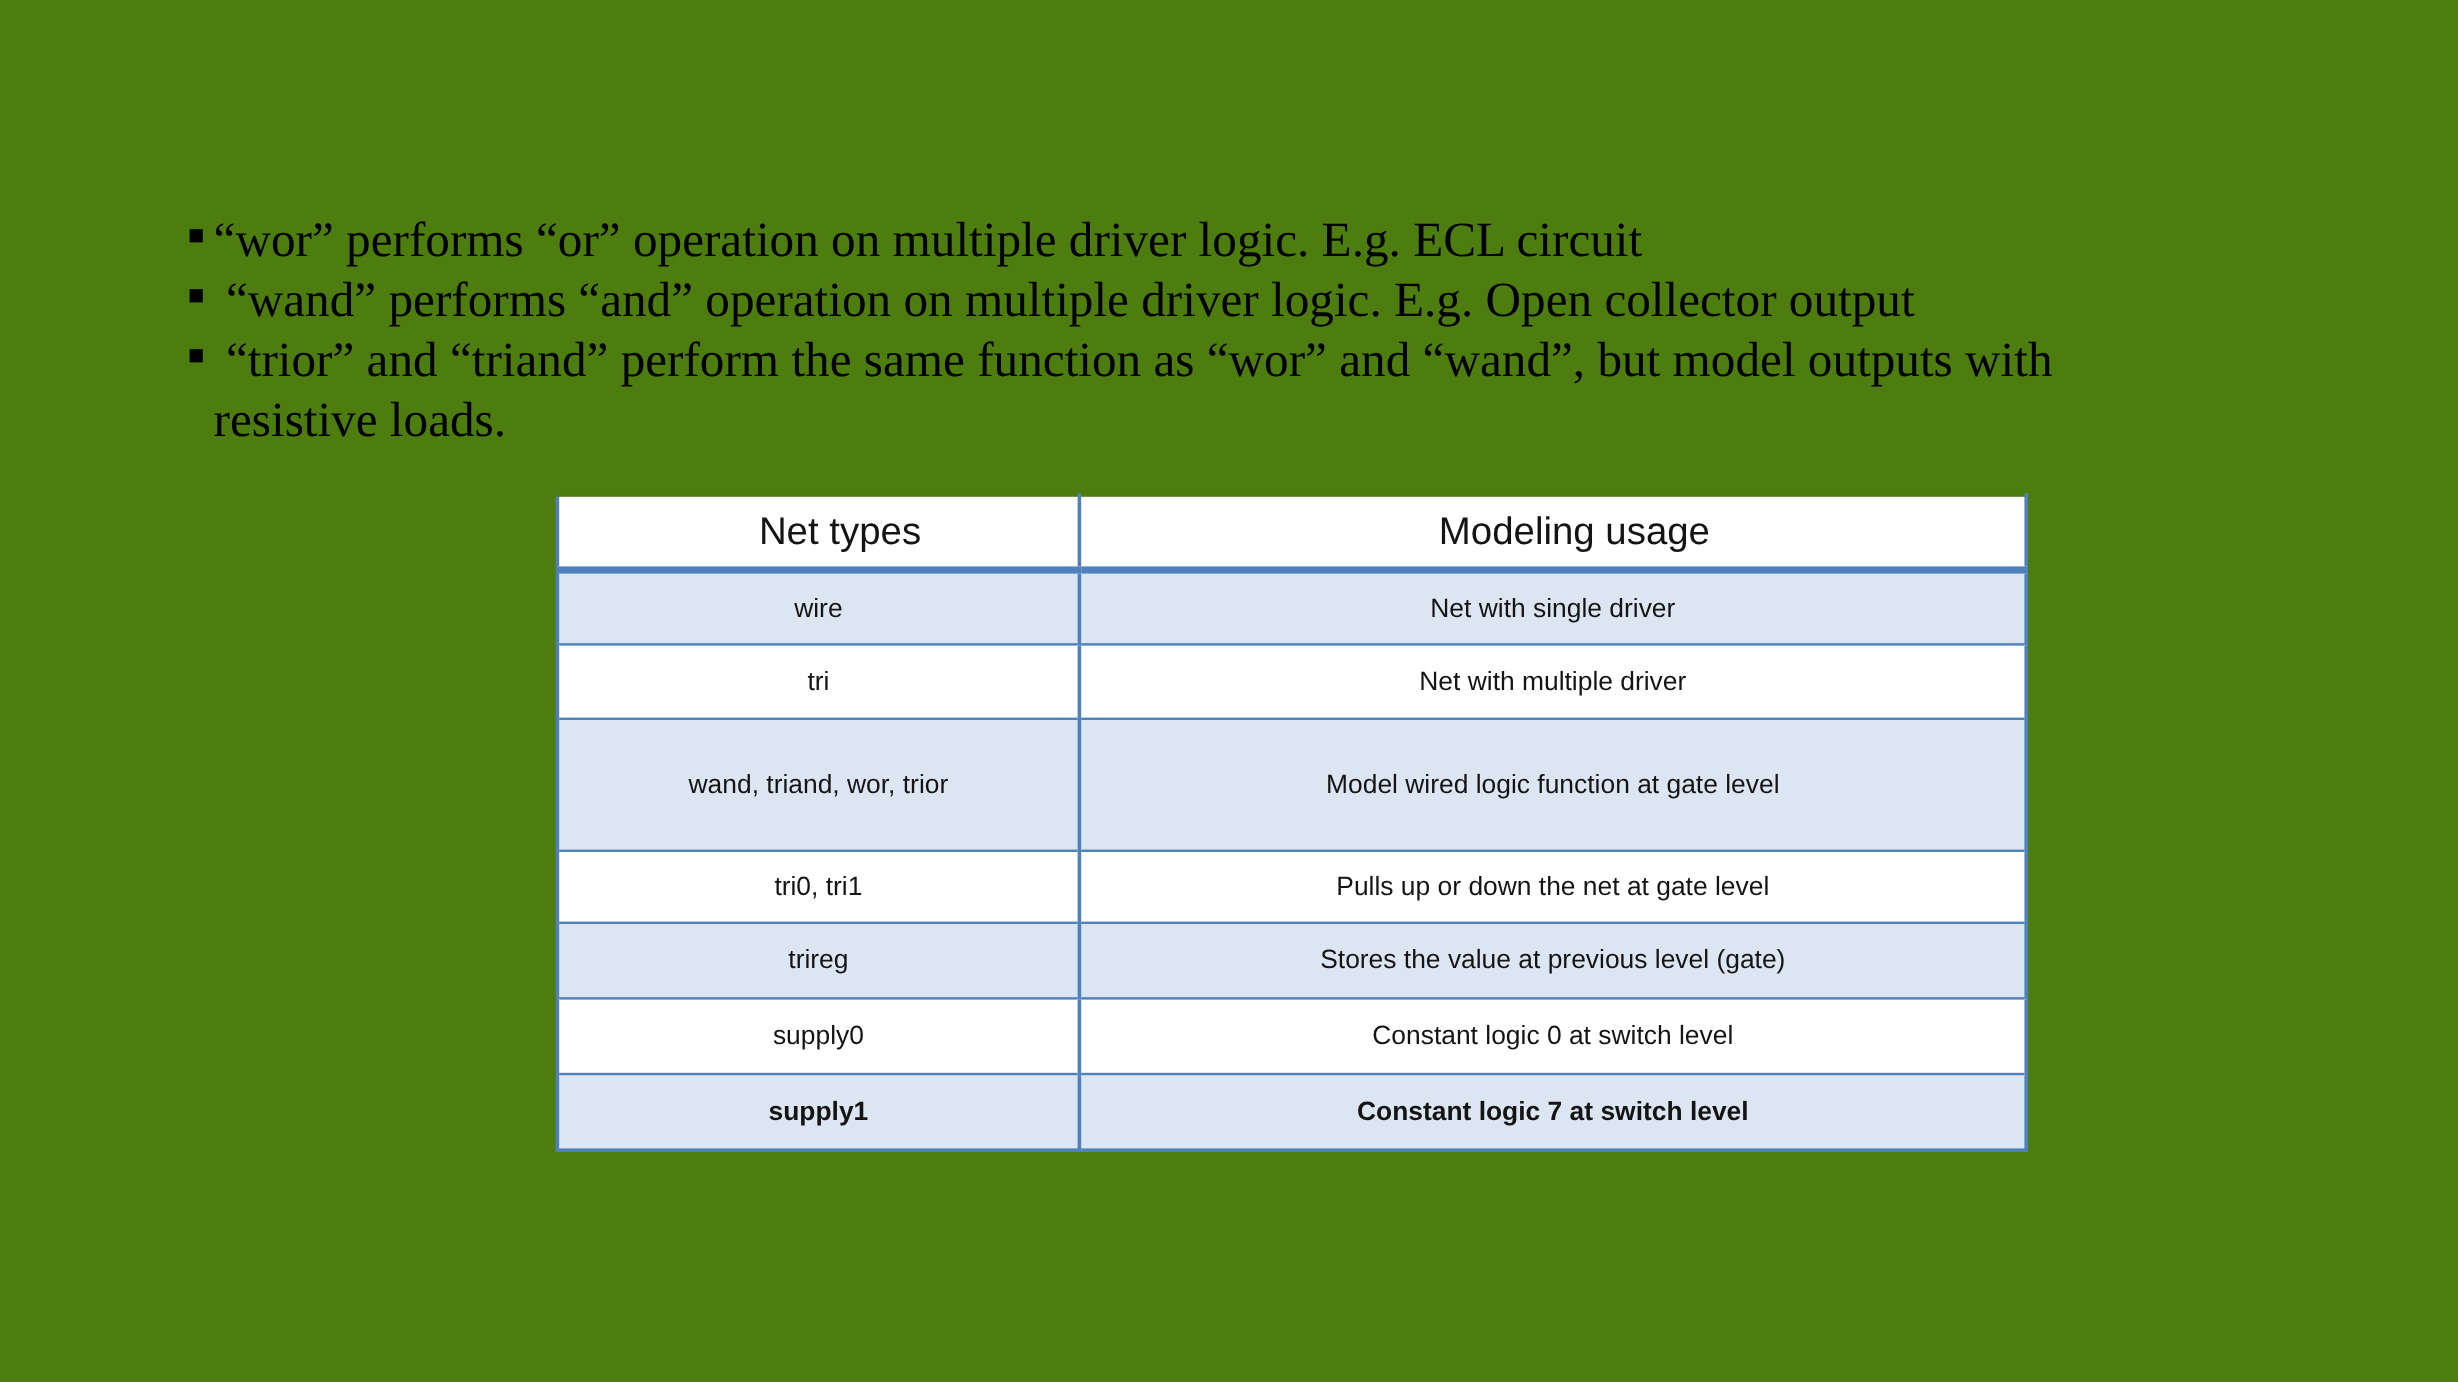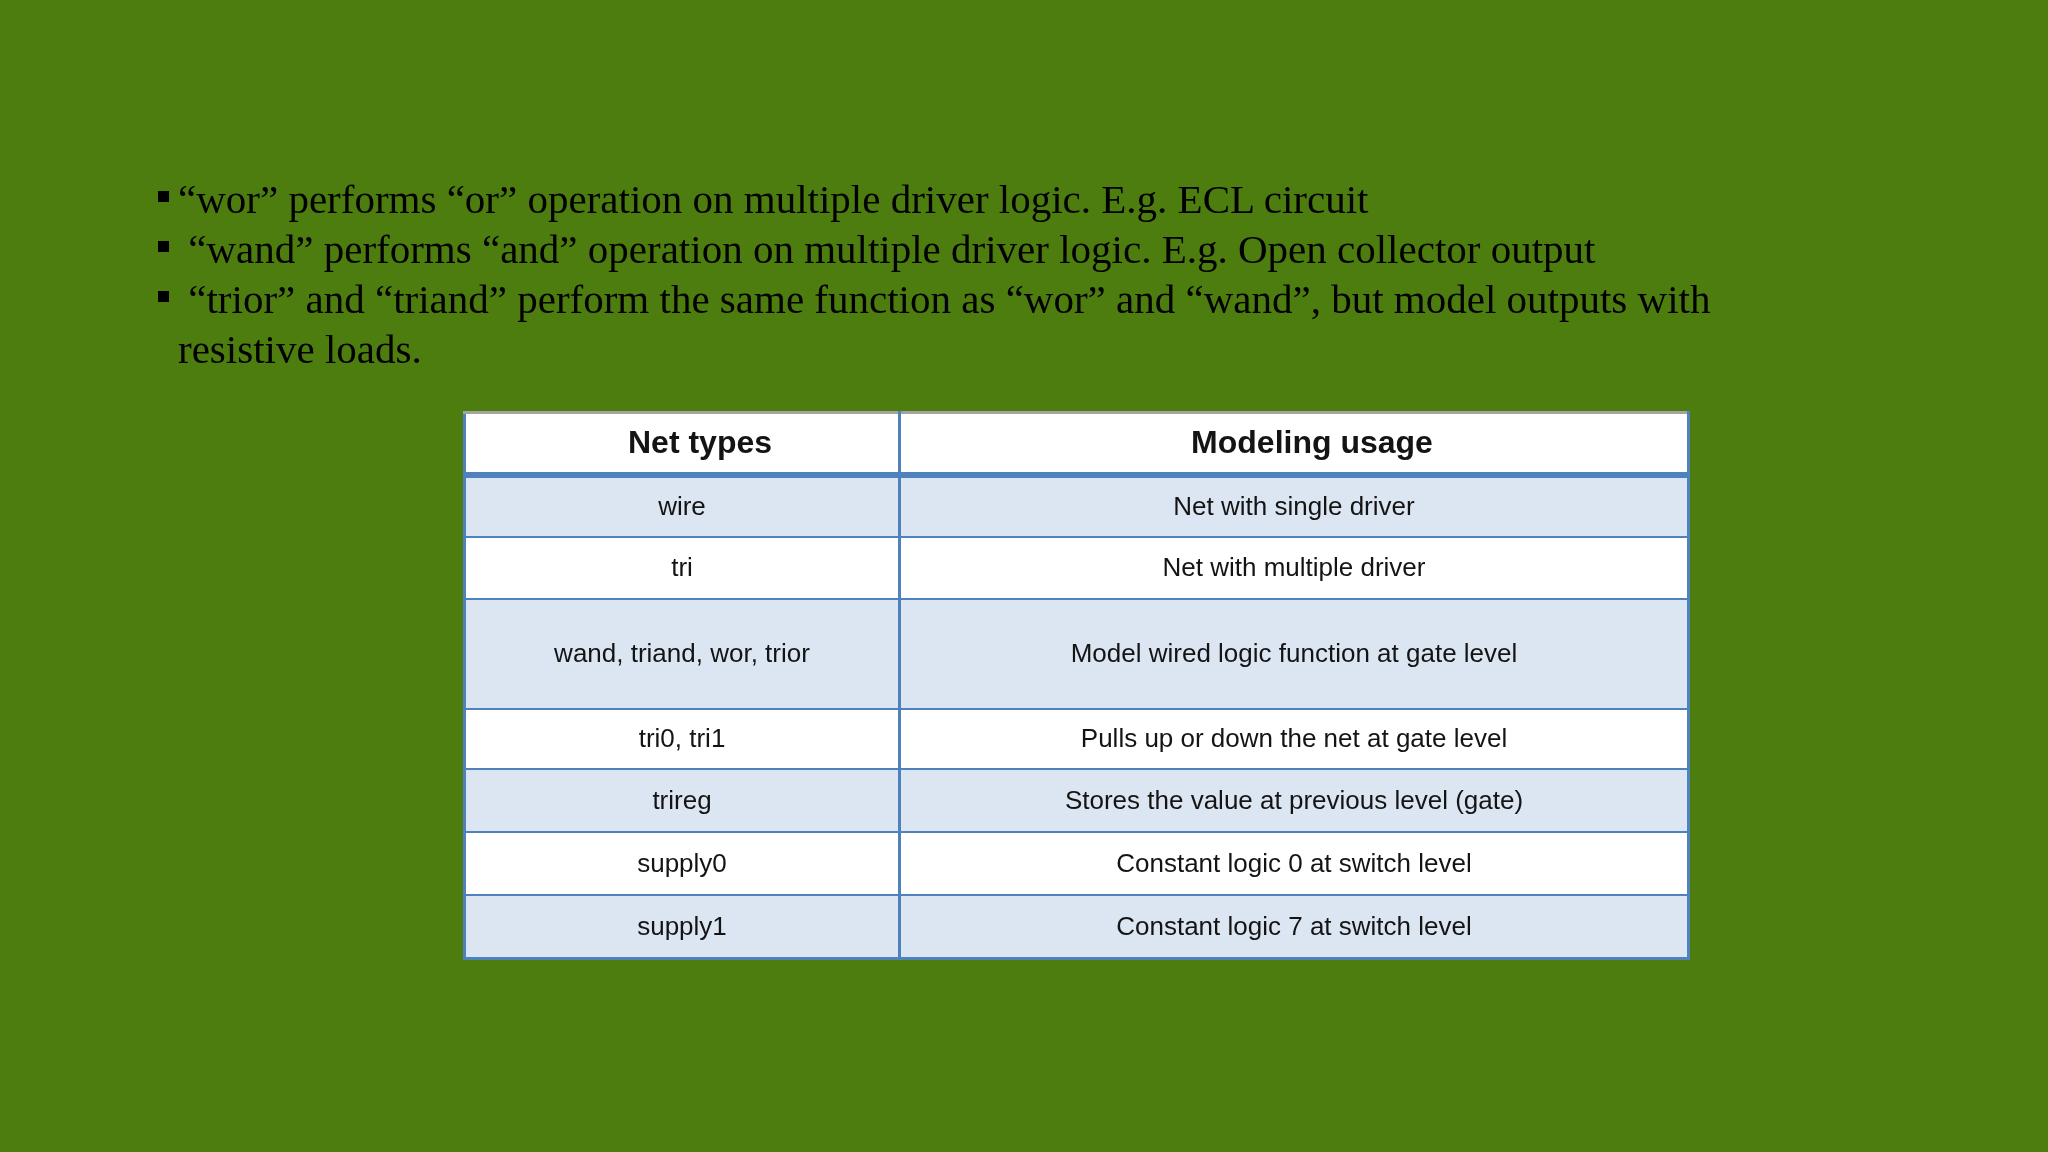--- a/index.html
+++ b/index.html
@@ -58,37 +58,37 @@
   .net-table col.c1 { width: 435px; }
   .net-table col.c2 { width: 789px; }
   .net-table th, .net-table td {
     text-align: center;
     vertical-align: middle;
     padding: 0 8px;
     border: 2px solid #4f81bd;
   }
   .net-table th {
     font-size: 32px;
-    font-weight: bold;
+    font-weight: normal;
     background: #ffffff;
-    border-top: 3px solid #a3a3a3;
+    border-top: 3px solid #4d7c0f;
     border-bottom: 6px solid #4f81bd;
     padding-left: 44px;
   }
   .net-table td {
-    font-size: 26px;
+    font-size: 22px;
   }
   .net-table th:first-child, .net-table td:first-child {
     border-left: 3px solid #4f81bd;
     border-right: 3px solid #4f81bd;
   }
   .net-table th:last-child, .net-table td:last-child {
     border-right: 3px solid #4f81bd;
   }
-  .net-table tr.last td { border-bottom: 3px solid #4f81bd; }
+  .net-table tr.last td { border-bottom: 3px solid #4f81bd; font-weight: bold; }
   .net-table tr.shaded td { background: #dce6f2; }
   .net-table tr.plain  td { background: #ffffff; }
 
   .net-table tr.hdr    { height: 62px; }
   .net-table tr.r0     { height: 62px; }
   .net-table tr.r1     { height: 62px; }
   .net-table tr.r2     { height: 110px; }
   .net-table tr.r3     { height: 60px; padding-left: 40px; }
   .net-table tr.r4     { height: 63px; padding-left: 48px; }
   .net-table tr.r5     { height: 63px; }

